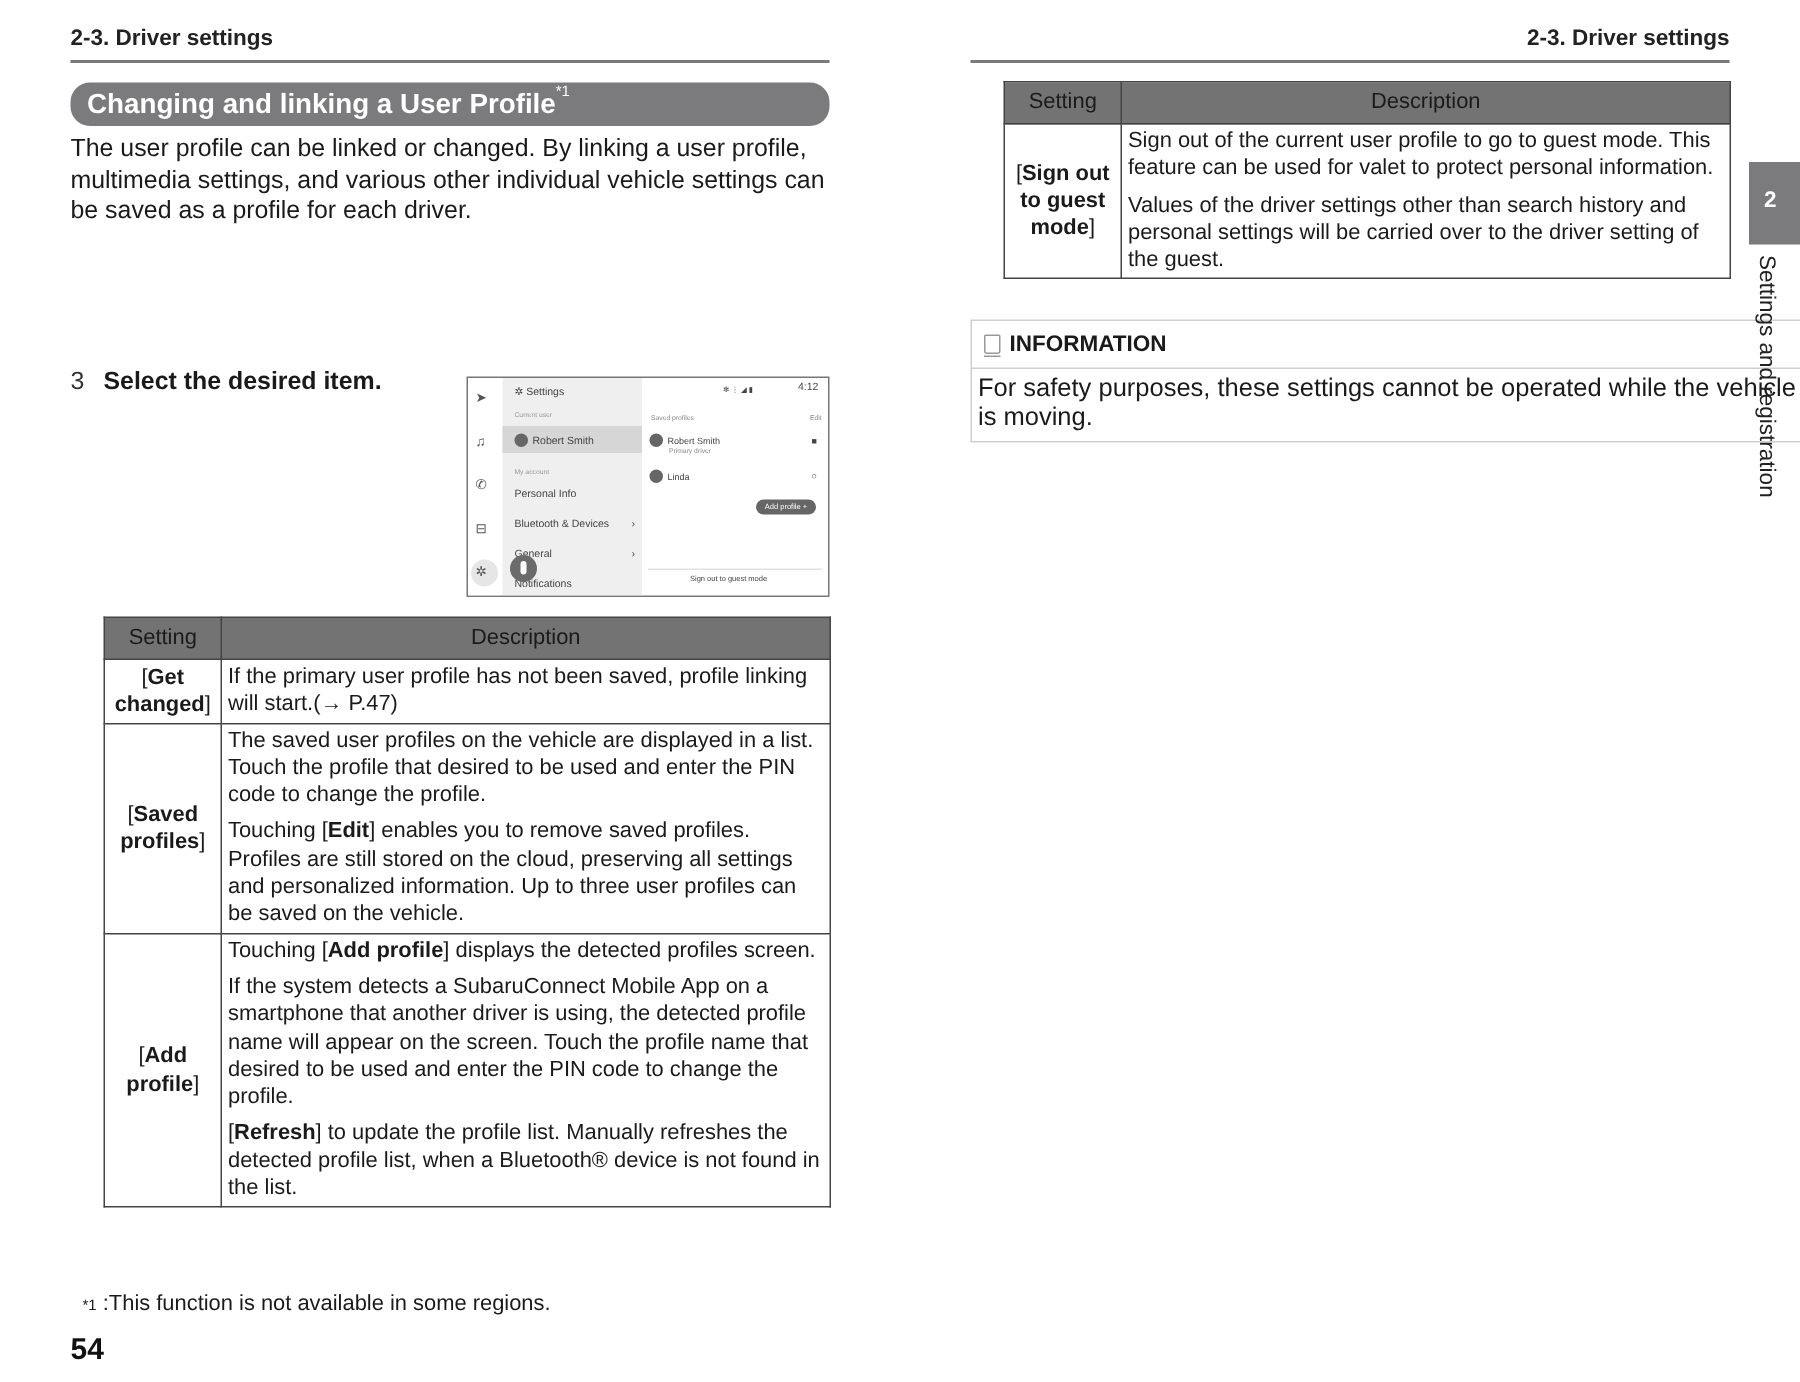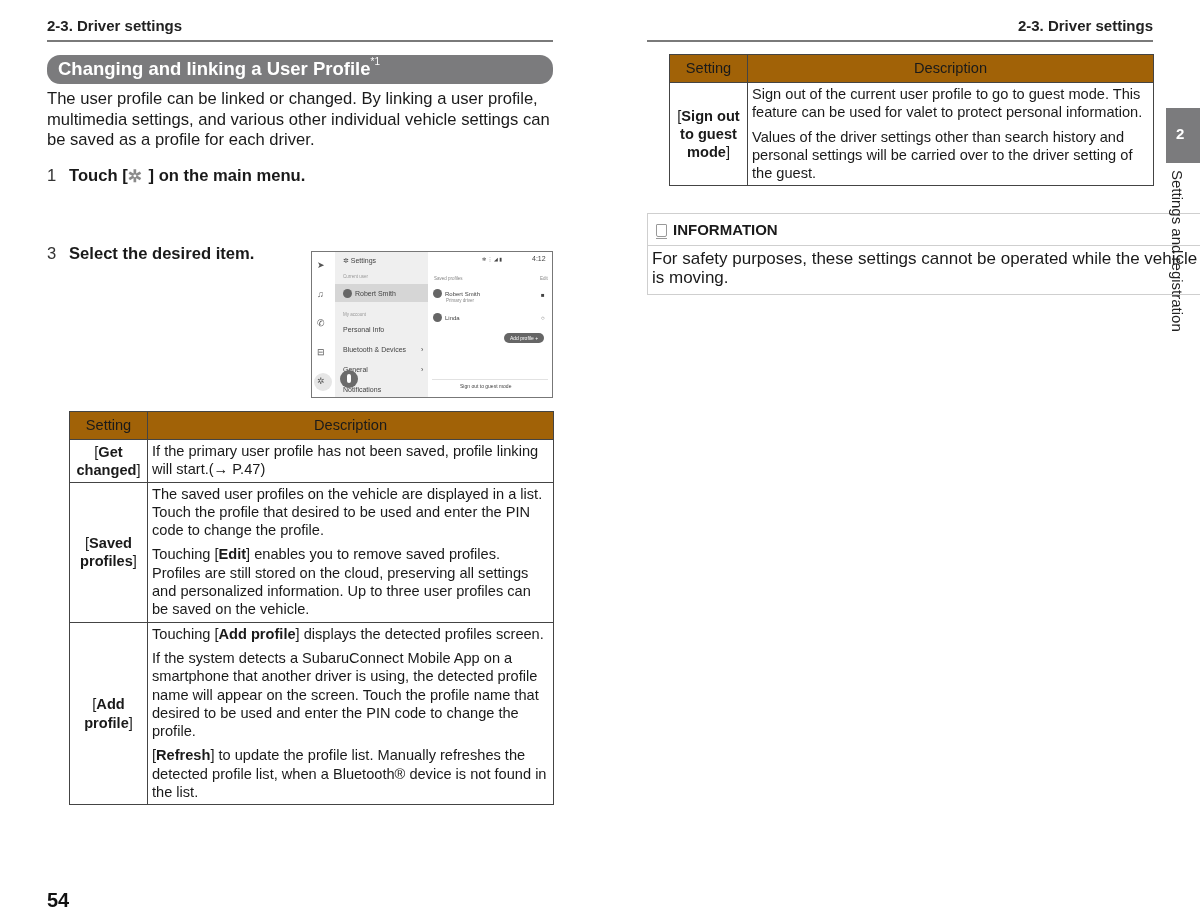--- a/index.html
+++ b/index.html
@@ -44,21 +44,21 @@
   .scr-main { position: absolute; left: 116px; top: 0; width: 126px; height: 100%; }
   .scr-main .it { position: absolute; white-space: nowrap; font-size: 6px; color: #444; }
   .scr-btn { position: absolute; left: 76px; top: 81px; width: 40px; height: 10px; border-radius: 5px; background: #666; color: #fff; font-size: 5px; text-align: center; line-height: 10px; }
   .scr-fab { position: absolute; left: 28px; top: 118px; width: 18px; height: 18px; border-radius: 50%; background: #6b6b6b; }
   .scr-fab::after { content: ""; position: absolute; left: 7px; top: 4px; width: 4px; height: 9px; border-radius: 2px; background: #fff; }
   .scr-gearbg { position: absolute; left: 2px; top: 121px; width: 18px; height: 18px; border-radius: 50%; background: #e6e6e6; }
   .scr-divider { position: absolute; left: 4px; top: 127px; width: 116px; height: 1px; background: #e2e2e2; }
 
   
   table.st { position: absolute; border-collapse: collapse; font-size: 14.6px; line-height: 18.3px; }
-  table.st th { background: #a16207; font-weight: normal; height: 28px; border: 1px solid #444; text-align: center; }
+  table.st th { background: #737373; font-weight: normal; height: 28px; border: 1px solid #444; text-align: center; }
   table.st td { border: 1px solid #444; vertical-align: middle; }
   table.st td.set { text-align: center; padding: 2px 3px; }
   table.st td.desc { padding: 2px 4px 3px 4px; text-align: left; }
   table.st td.desc p + p { margin-top: 6px; }
   table.st .b { font-weight: bold; }
   .tbl-left { left: 69px; top: 411px; width: 485px; }
   .tbl-left col.c1 { width: 78px; }
   .tbl-right { left: 69px; top: 54px; width: 485px; }
   .tbl-right col.c1 { width: 78px; }
 
@@ -83,23 +83,20 @@
 <div class="page page-left">
   <div class="running-head">2-3. Driver settings</div>
   <div class="head-rule"></div>
 
   <div class="section-title">
     <span>Changing and linking a User Profile</span><sup>*1</sup>
   </div>
 
   <div class="intro">The user profile can be linked or changed. By linking a user profile, multimedia settings, and various other individual vehicle settings can be saved as a profile for each driver.</div>
 
-  <div class="step" style="top:166px;">
-    <span class="num">1</span><span class="txt"><span>Touch [</span><span class="ico-gear">✲</span><span> ] on the main menu.</span></span>
-  </div>
 
 
   <div class="step" style="top:244px;">
     <span class="num">3</span><span class="txt">Select the desired item.</span>
   </div>
 
   <div class="screen">
     <div class="scr-rail">
       <span style="top:8px;">➤</span>
       <span style="top:37px;">♫</span>
@@ -167,20 +164,21 @@
           <td class="set">[<span class="b">Add profile</span>]</td>
           <td class="desc">
             <p><span>Touching [</span><span class="b">Add profile</span><span>] displays the detected profiles screen.</span></p>
             <p><span>If the system detects a SubaruConnect Mobile App on a smartphone that another driver is using, the detected profile name will appear on the screen. Touch the profile name that desired to be used and enter the PIN code to change the profile.</span></p>
             <p><span>[</span><span class="b">Refresh</span><span>] to update the profile list. Manually refreshes the detected profile list, when a Bluetooth® device is not found in the list.</span></p>
           </td>
         </tr>
       </tbody>
   </table>
 
+  <div class="footnote"><span class="mk">*1</span> <span>:This function is not available in some regions.</span></div>
   <div class="page-num">54</div>
 </div>
 
 <div class="page page-right">
   <div class="running-head">2-3. Driver settings</div>
   <div class="head-rule"></div>
 
   <table class="st tbl-right">
     <colgroup>
         <col class="c1">

